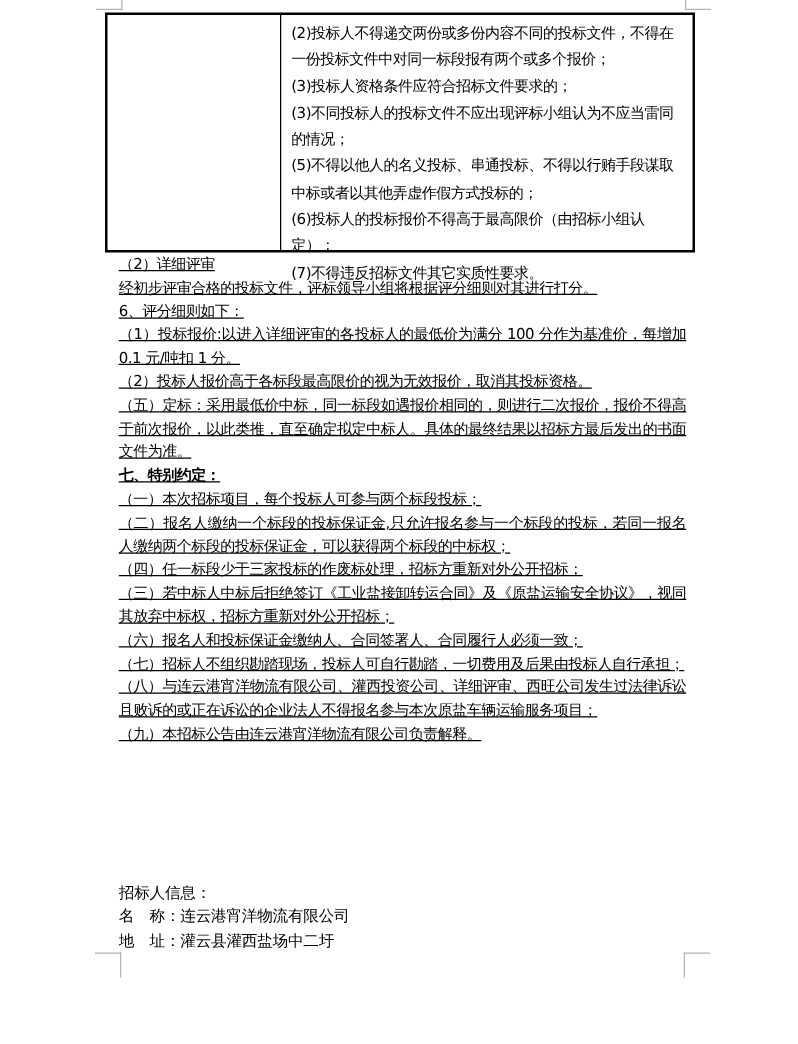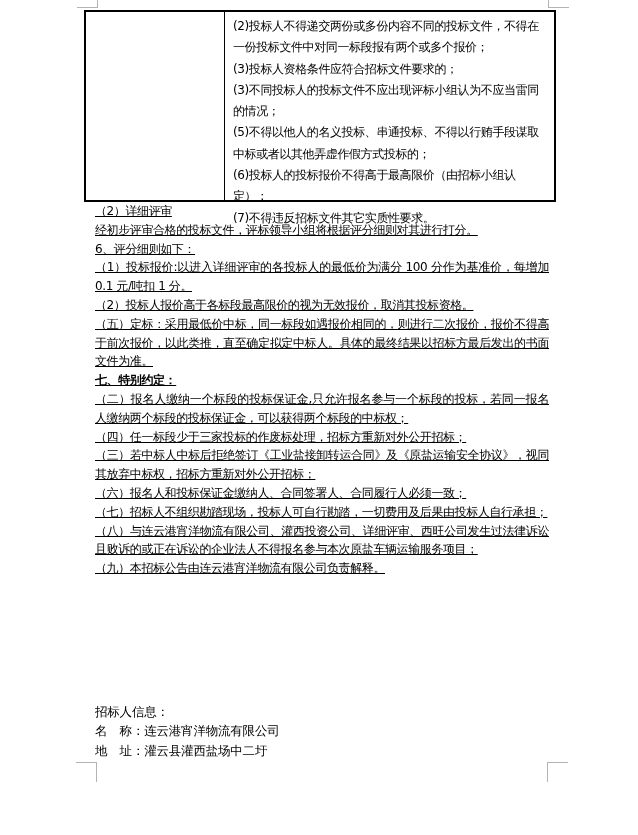--- a/index.html
+++ b/index.html
@@ -39,21 +39,21 @@
   .body-block{
     position:absolute;left:95px;top:202px;width:454px;
     font-size:12px;line-height:18.8px;letter-spacing:-0.4px;
   }
   .body-block p{margin:0;text-align:justify;text-decoration:underline;}
   .body-block p.bold{font-weight:bold;}
 
   
   .footer-block{
     position:absolute;left:95px;top:704px;width:454px;
-    font-size:12.5px;line-height:19.3px;letter-spacing:-0.2px;font-family:Liberation Mono, monospace;
+    font-size:12.5px;line-height:19.3px;letter-spacing:-0.2px;
   }
   .footer-block p{margin:0;}
 </style>
 </head>
 <body>
 
 <div class="page">
 
   <div class="crop tl"></div>
   <div class="crop tr"></div>
@@ -73,20 +73,21 @@
   </div>
 
   <div class="body-block">
     <p>（2）详细评审</p>
     <p>经初步评审合格的投标文件，评标领导小组将根据评分细则对其进行打分。</p>
     <p>6、评分细则如下：</p>
     <p>（1）投标报价:以进入详细评审的各投标人的最低价为满分 100 分作为基准价，每增加 0.1 元/吨扣 1 分。</p>
     <p>（2）投标人报价高于各标段最高限价的视为无效报价，取消其投标资格。</p>
     <p>（五）定标：采用最低价中标，同一标段如遇报价相同的，则进行二次报价，报价不得高于前次报价，以此类推，直至确定拟定中标人。具体的最终结果以招标方最后发出的书面文件为准。</p>
     <p class="bold">七、特别约定：</p>
+    <p>（一）本次招标项目，每个投标人可参与两个标段投标；</p>
     <p>（二）报名人缴纳一个标段的投标保证金,只允许报名参与一个标段的投标，若同一报名人缴纳两个标段的投标保证金，可以获得两个标段的中标权；</p>
     <p>（四）任一标段少于三家投标的作废标处理，招标方重新对外公开招标；</p>
     <p>（三）若中标人中标后拒绝签订《工业盐接卸转运合同》及《原盐运输安全协议》，视同其放弃中标权，招标方重新对外公开招标；</p>
     <p>（六）报名人和投标保证金缴纳人、合同签署人、合同履行人必须一致；</p>
     <p>（七）招标人不组织勘踏现场，投标人可自行勘踏，一切费用及后果由投标人自行承担；</p>
     <p>（八）与连云港宵洋物流有限公司、灌西投资公司、详细评审、西旺公司发生过法律诉讼且败诉的或正在诉讼的企业法人不得报名参与本次原盐车辆运输服务项目；</p>
     <p>（九）本招标公告由连云港宵洋物流有限公司负责解释。</p>
   </div>
 
   <div class="footer-block">

